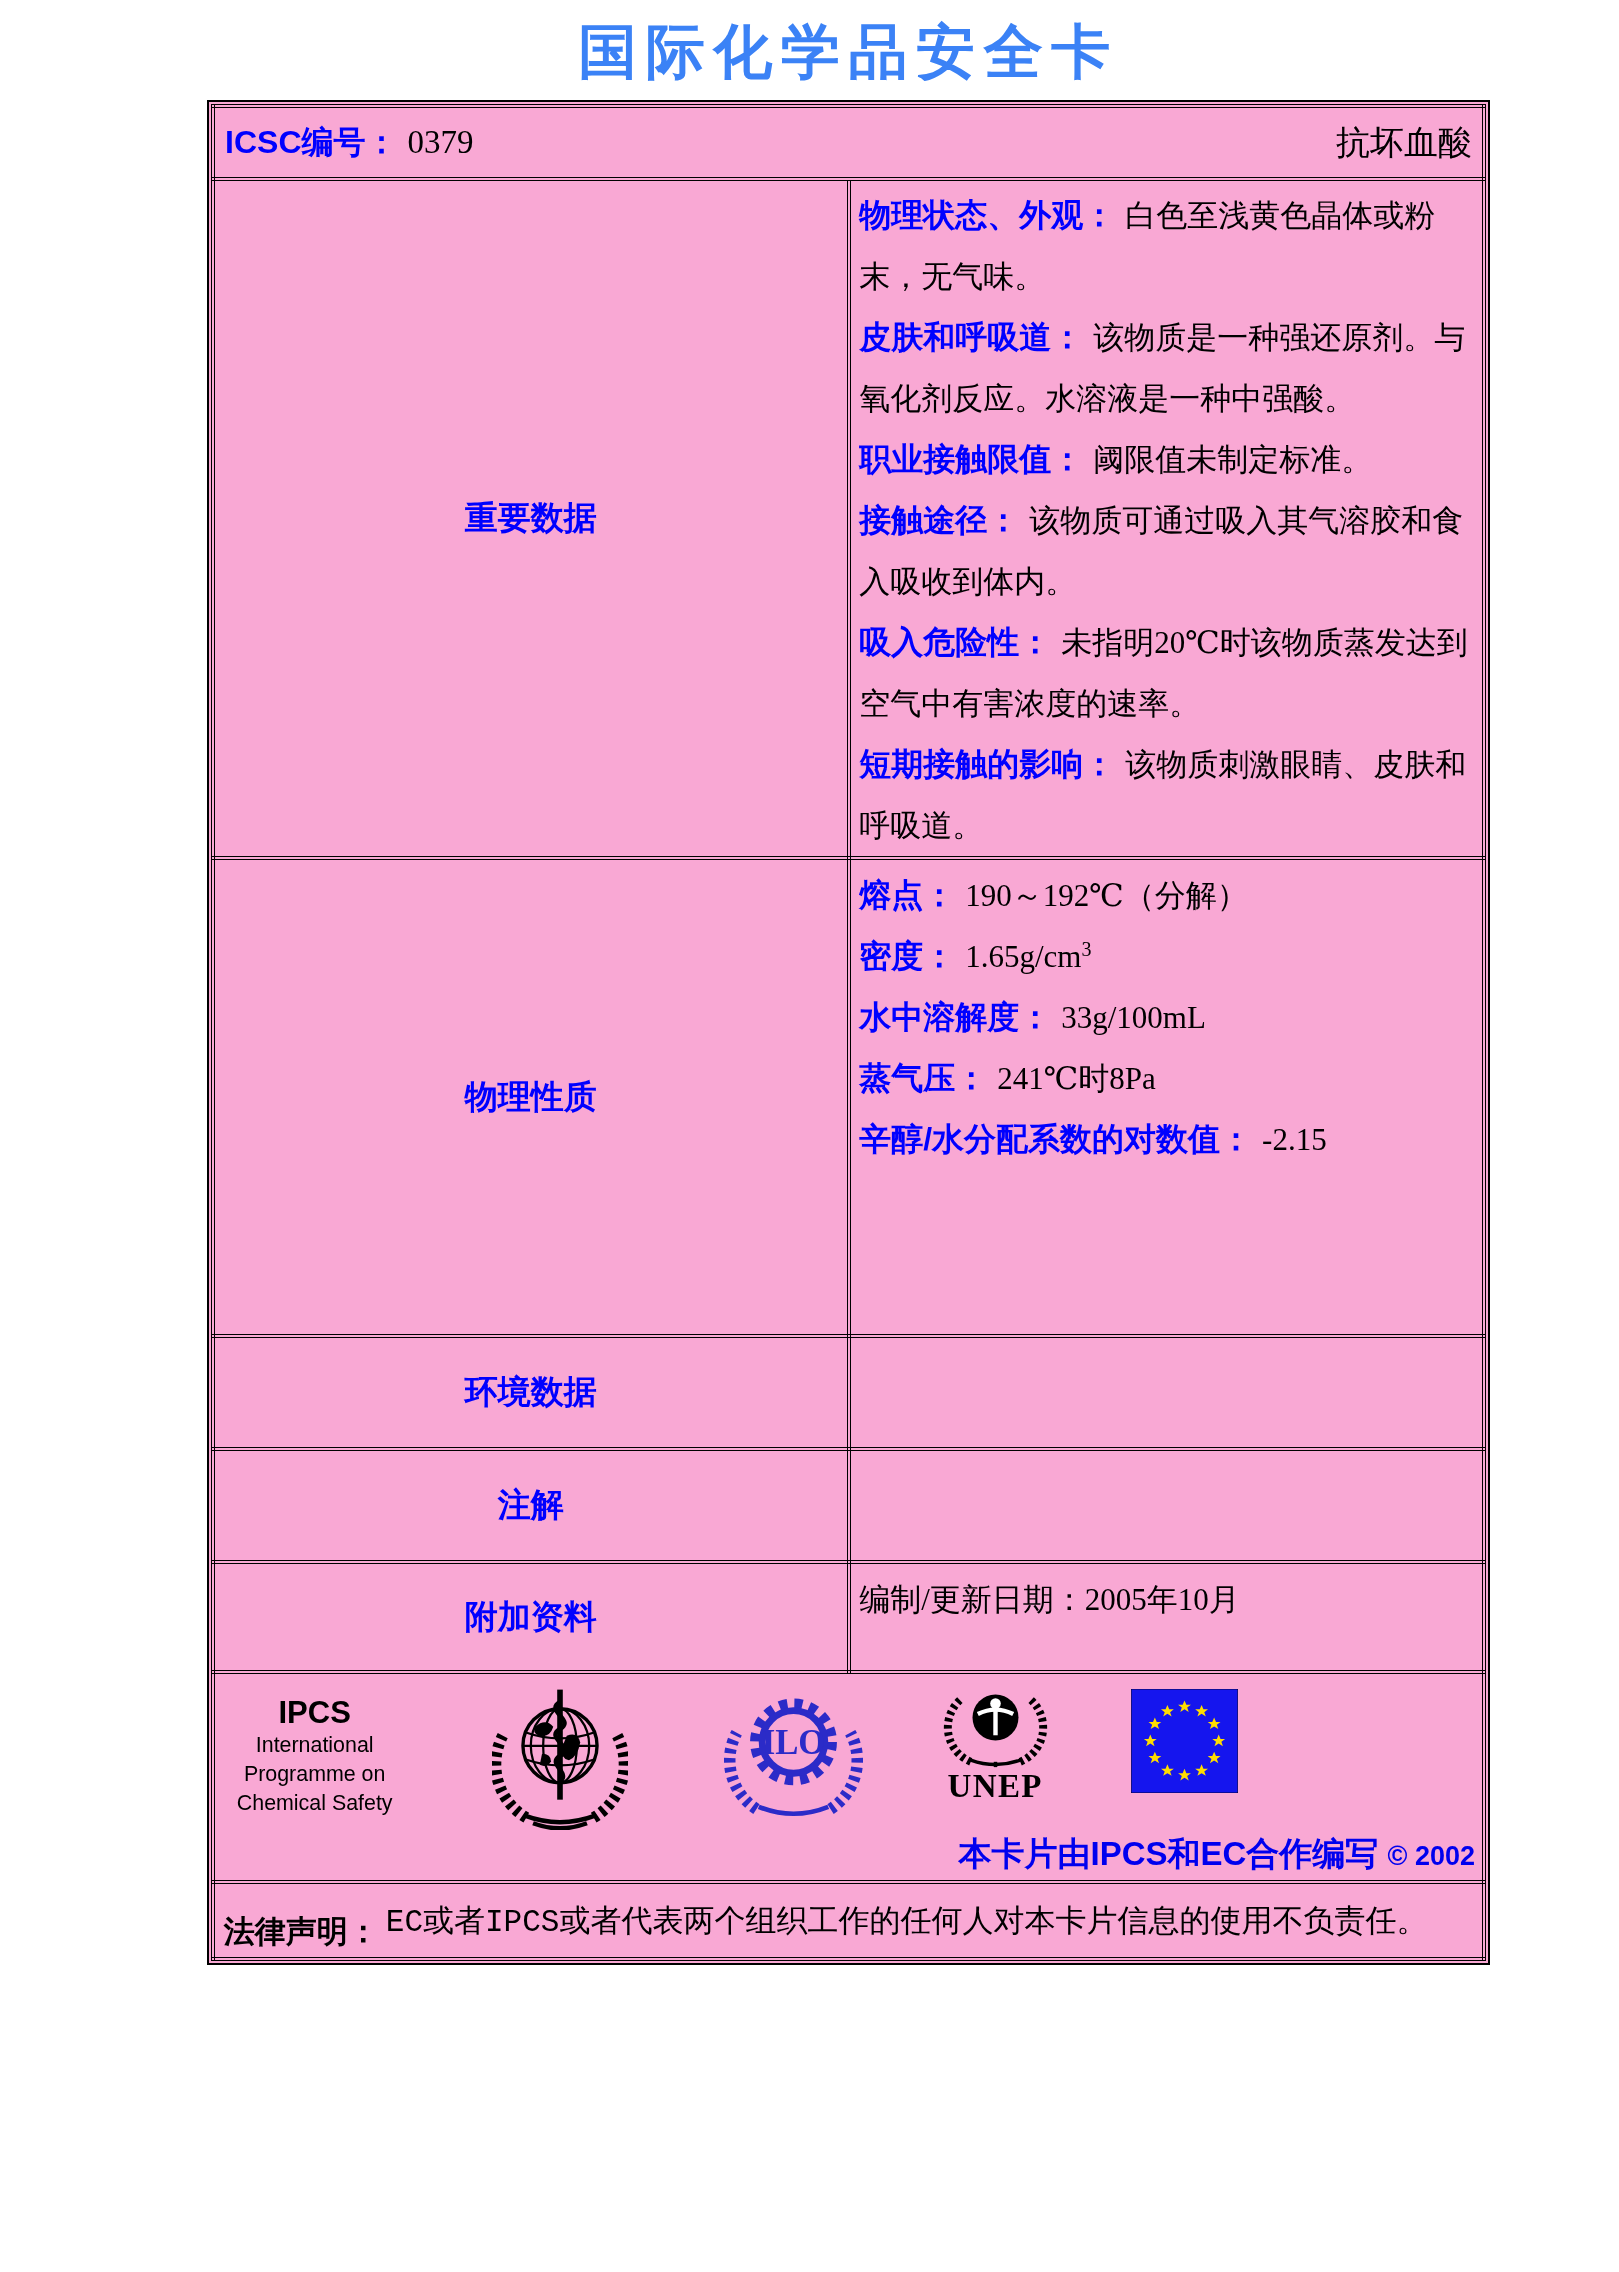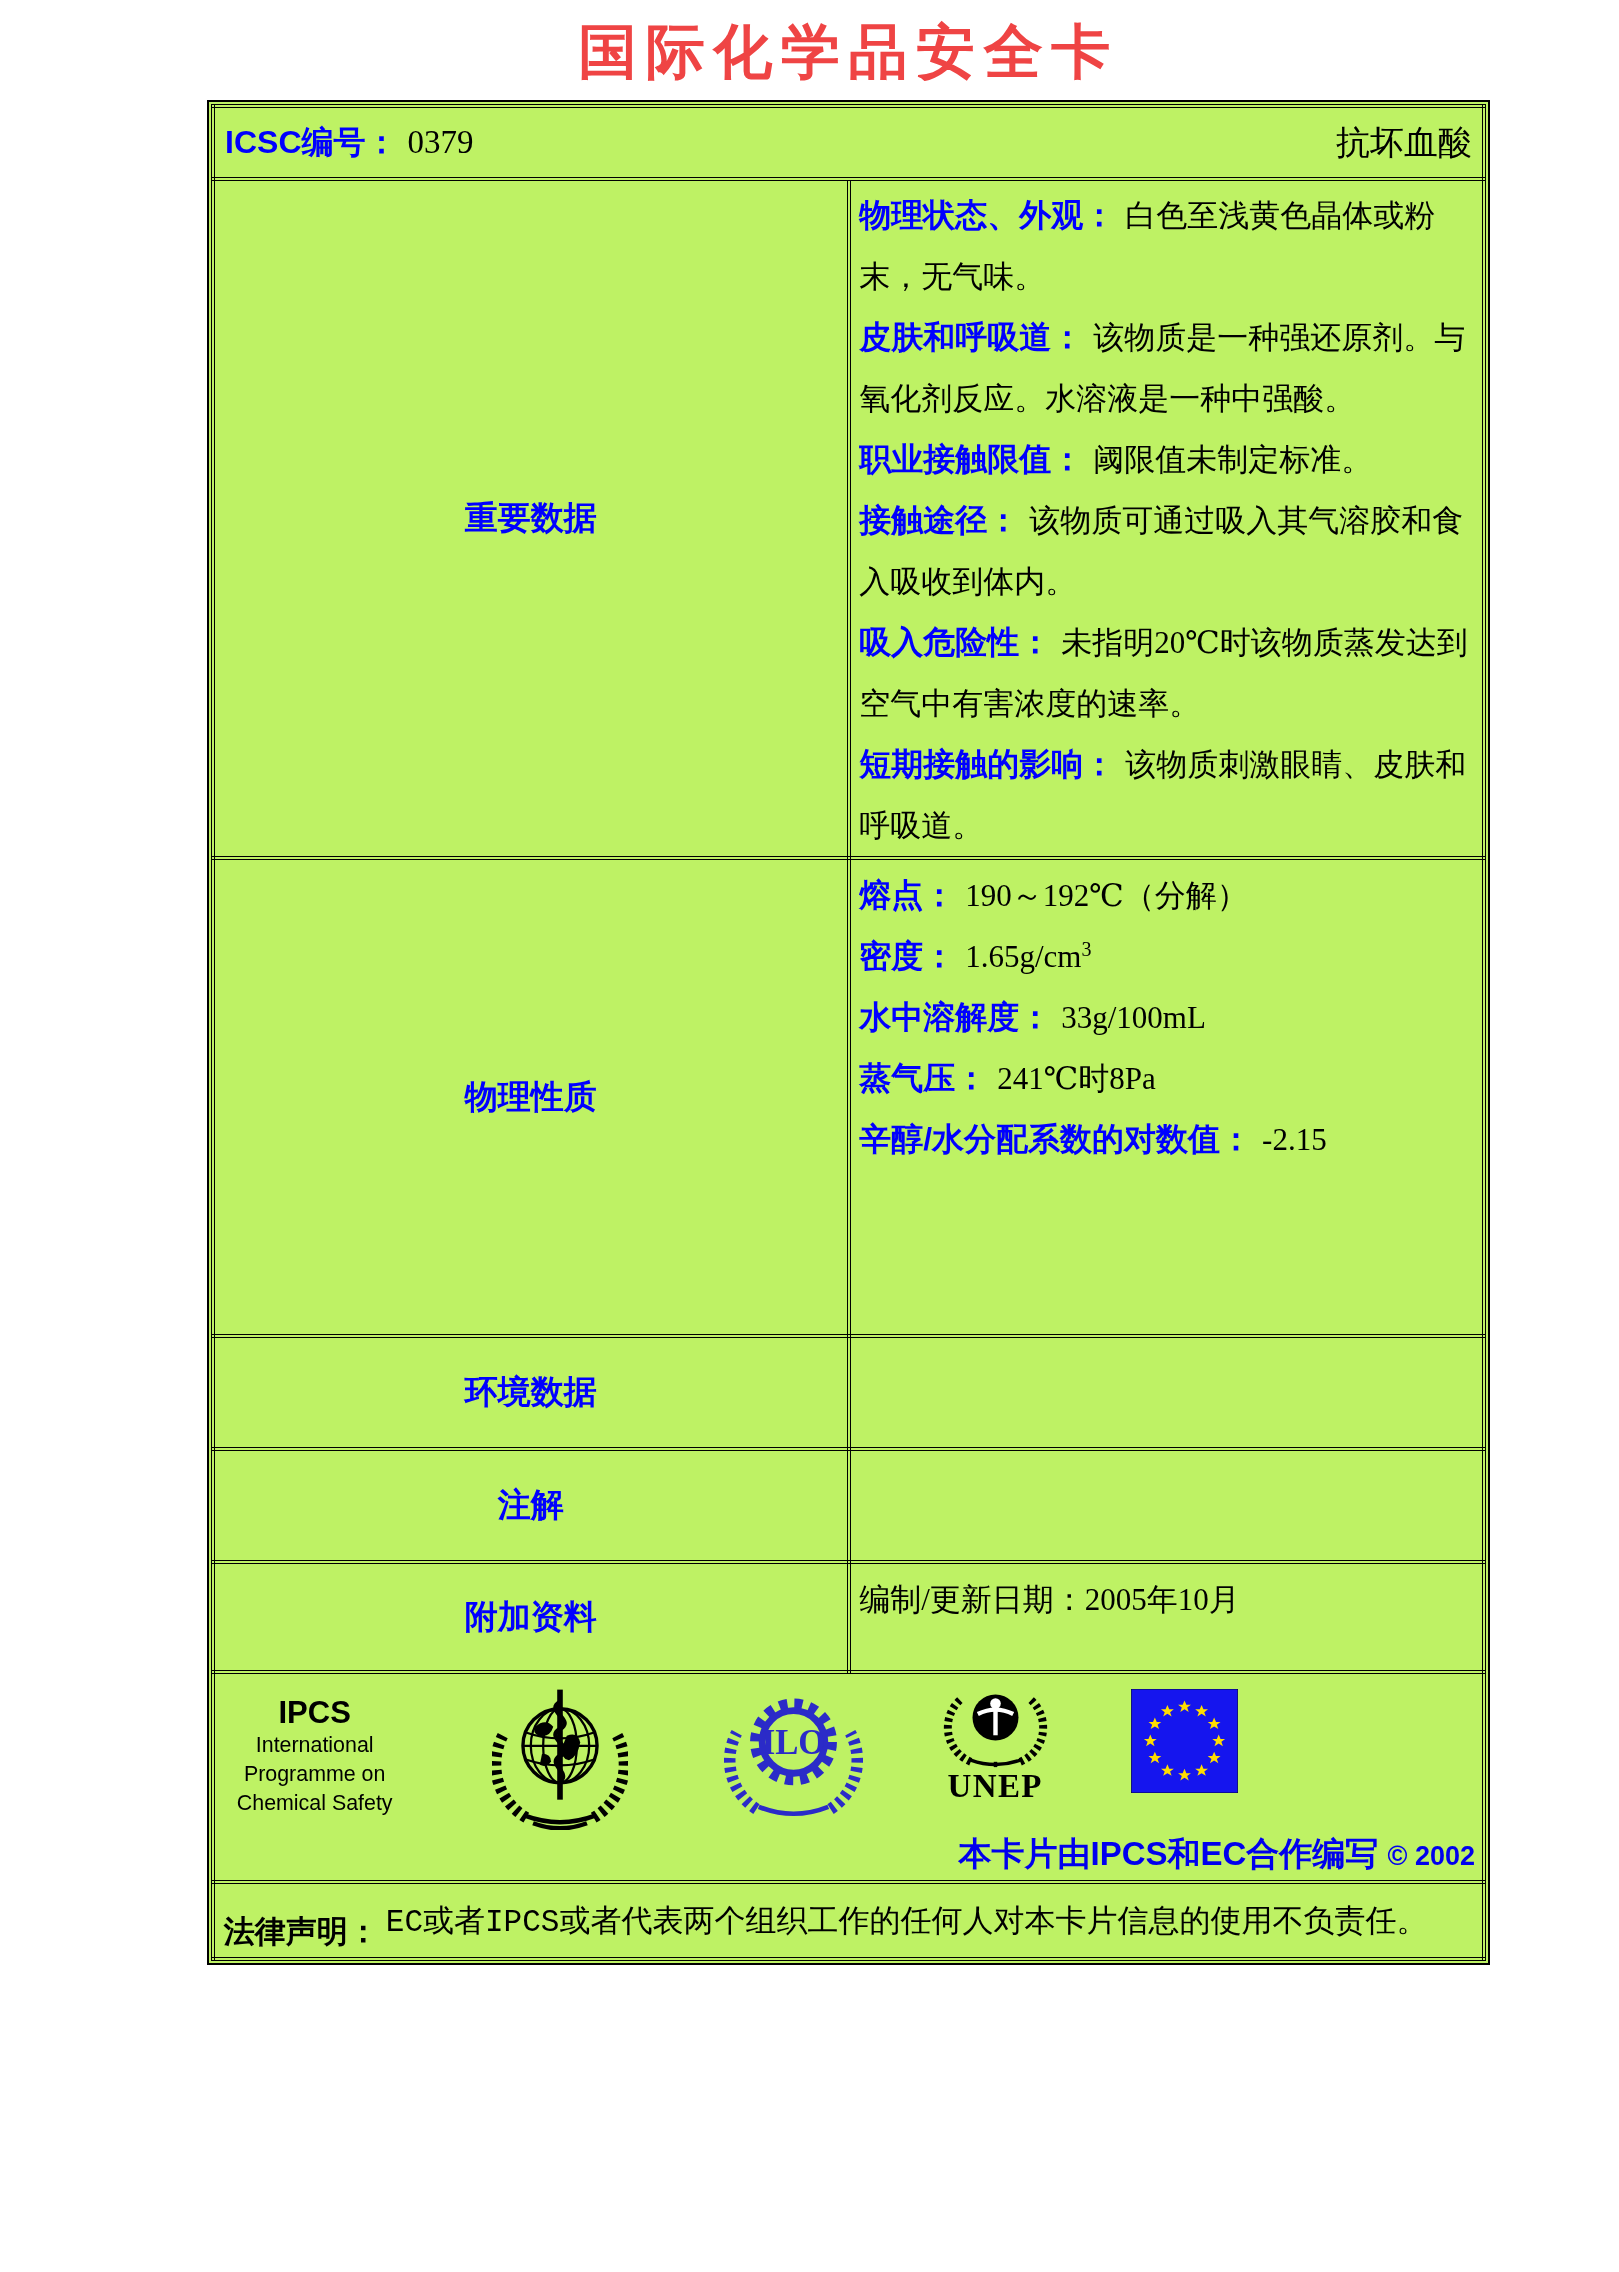--- a/index.html
+++ b/index.html
@@ -4,26 +4,26 @@
 <style>
   html,body { margin:0; padding:0; background:#ffffff; }
   body {
     width:1620px; height:2273px; position:relative;
     font-family:"Liberation Serif","DejaVu Serif",serif;
     color:#000;
   }
   .page-title {
     position:absolute; left:207px; top:13px; width:1283px;
     text-align:center; font-size:59px; font-weight:bold;
-    letter-spacing:8.6px; color:#ef4444;
+    letter-spacing:8.6px; color:#3b82f6;
     font-family:"DejaVu Serif","Liberation Serif",serif;
   }
   .card {
     position:absolute; left:207px; top:100px; width:1275px;
-    border:2.9px solid #000; padding:2.1px; background:#bef264;
+    border:2.9px solid #000; padding:2.1px; background:#f9a8d4;
   }
   table.icsc { border-collapse:collapse; width:100%; table-layout:fixed; }
   td { border:4.3px double #000; vertical-align:top; overflow:hidden; }
 
   td.lbl {
     width:171px; text-align:center; vertical-align:middle;
     color:#0000ff; font-weight:bold; font-size:33px;
     font-family:"Liberation Sans","DejaVu Sans",sans-serif;
   }
   td.content { padding:4.3px 10px 0 8.6px; font-size:31px; line-height:61px; }

